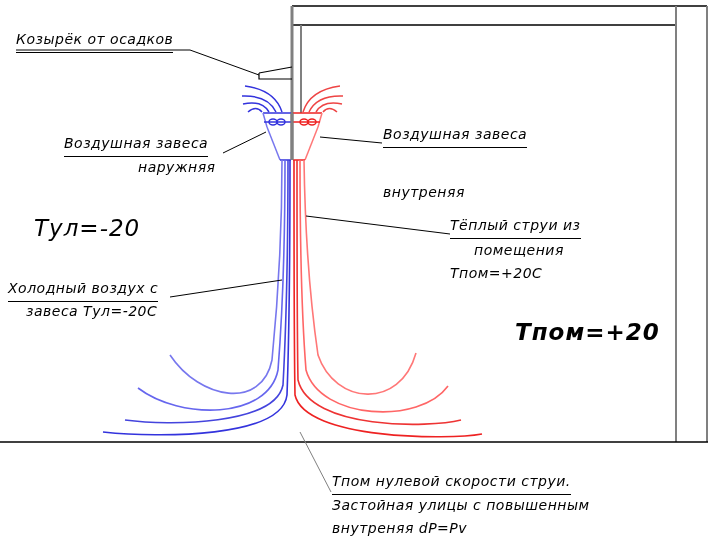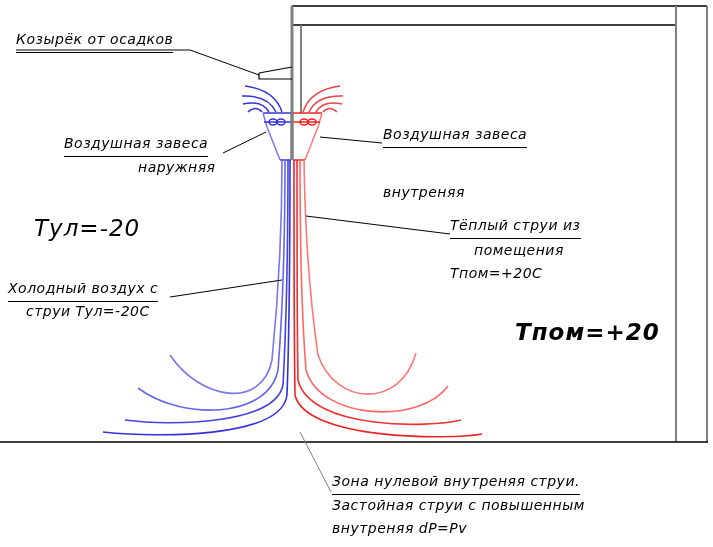--- a/index.html
+++ b/index.html
@@ -109,17 +109,17 @@
 <div class="lbl sm" style="left:383px; top:152px;margin-top:33px;">внутреняя</div>
 
 <div class="lbl big" style="left:34px; top:217px;">Тул=-20</div>
 <div class="lbl big" style="left:515px; top:321px;font-weight:bold;">Тпом=+20</div>
 
 <div class="lbl sm ul" style="left:450px; top:218px;">Тёплый струи из</div>
 <div class="lbl sm" style="left:450px; top:243px;margin-left:24px;">помещения</div>
 <div class="lbl sm" style="left:450px; top:266px;text-align:center;">Тпом=+20С</div>
 
 <div class="lbl sm ul" style="left:8px; top:281px;">Холодный воздух с</div>
-<div class="lbl sm" style="left:26px; top:304px;">струи Тул=-20С</div>
+<div class="lbl sm" style="left:26px; top:304px;">завеса Тул=-20С</div>
 
-<div class="lbl sm ul" style="left:332px; top:474px;">Зона нулевой внутреняя струи.</div>
-<div class="lbl sm" style="left:332px; top:498px;">Застойная струи с повышенным</div>
+<div class="lbl sm ul" style="left:332px; top:474px;">Тпом нулевой скорости струи.</div>
+<div class="lbl sm" style="left:332px; top:498px;">Застойная улицы с повышенным</div>
 <div class="lbl sm" style="left:332px; top:521px;">внутреняя dP=Pv</div>
 
 </body></html>

